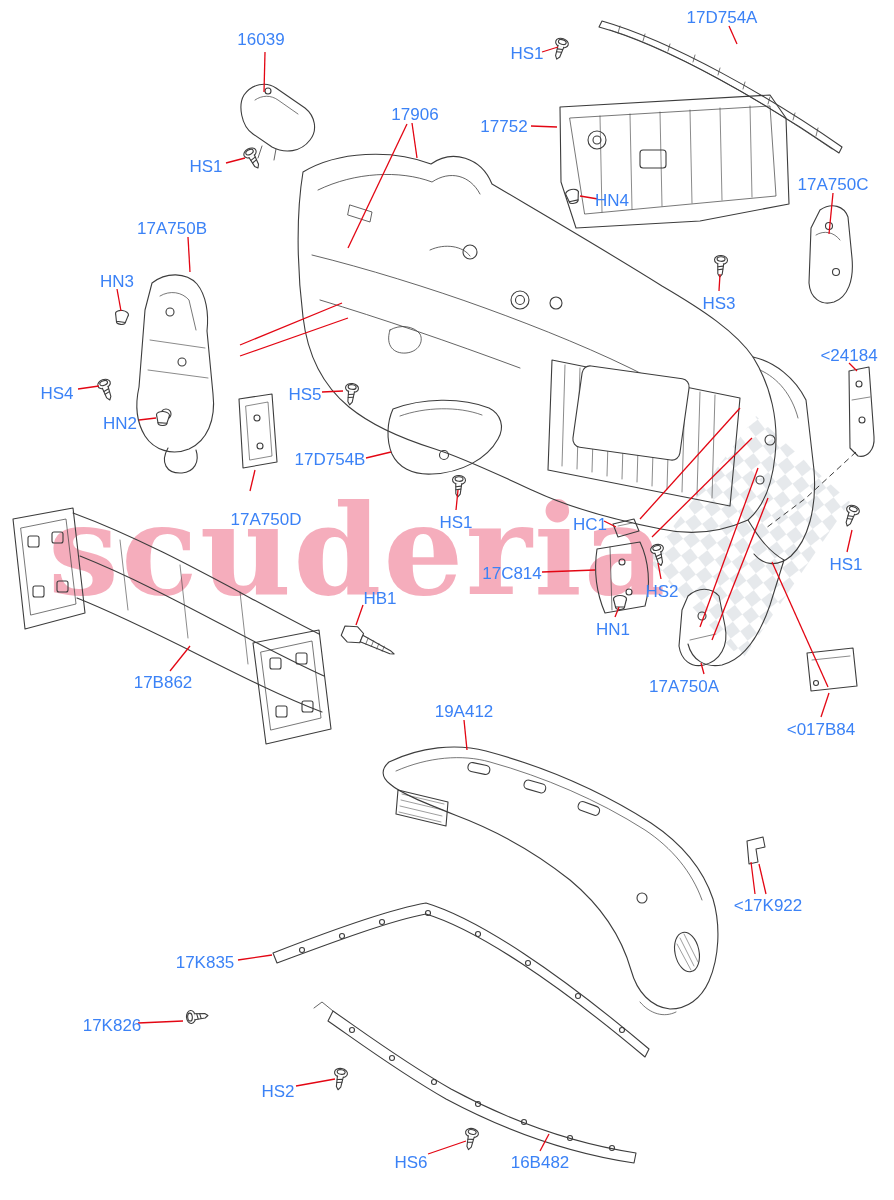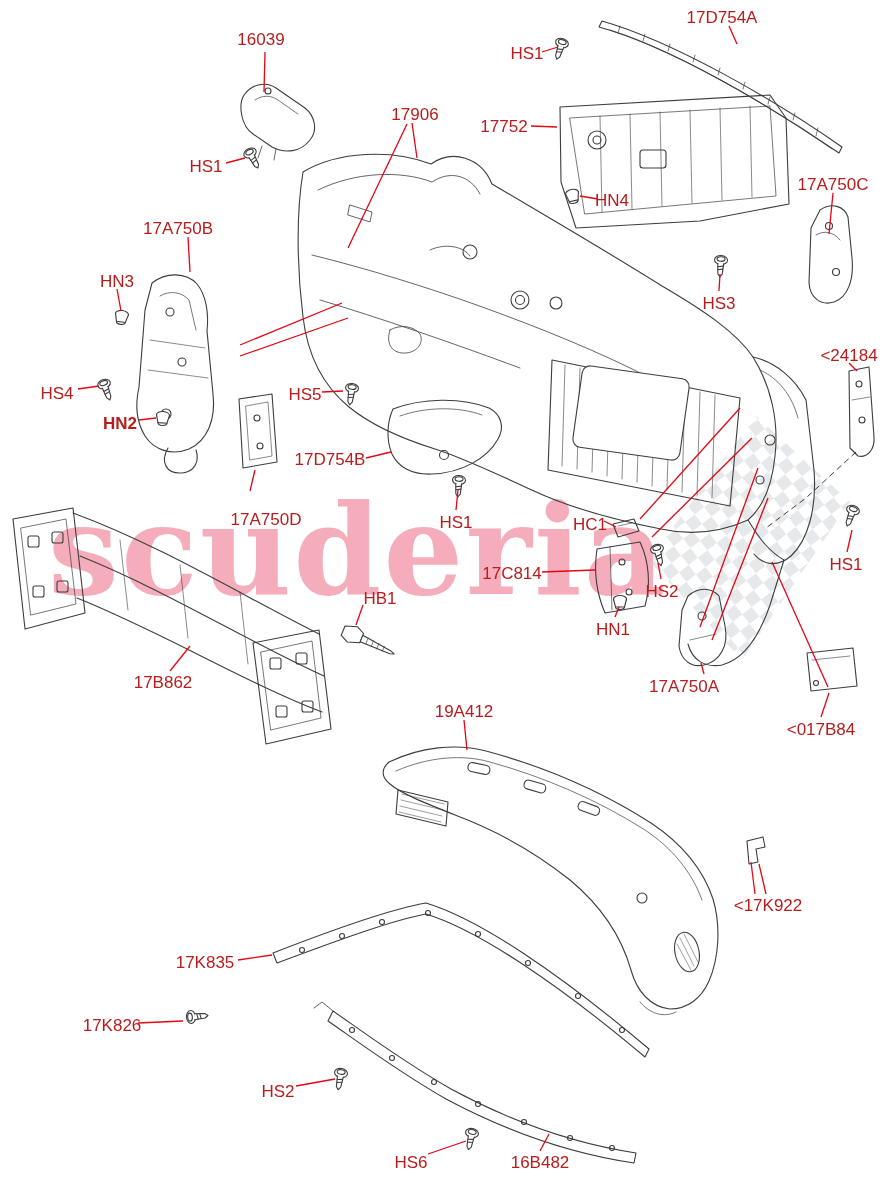--- a/index.html
+++ b/index.html
@@ -6,21 +6,21 @@
   .stage{position:relative;width:894px;height:1200px;background:#ffffff;overflow:hidden;
          font-family:"Liberation Sans",sans-serif;}
   .wm1{position:absolute;left:48px;top:476px;z-index:1;
        font-family:"DejaVu Serif",serif;font-weight:bold;font-size:126px;letter-spacing:2px;
        color:rgba(232,60,95,0.42);user-select:none;white-space:nowrap;text-align:center;}
   .wm2{position:absolute;left:60px;top:636px;z-index:1;
        font-family:"DejaVu Serif",serif;font-size:54px;letter-spacing:27px;
        color:rgba(224,148,164,0.48);user-select:none;white-space:nowrap;}
   svg.art{position:absolute;left:0;top:0;z-index:2;}
   #labels-layer{position:absolute;left:0;top:0;width:100%;height:100%;z-index:3;}
-  .part-label{position:absolute;transform:translateX(-50%);color:#b91c1c;font-size:17px;
+  .part-label{position:absolute;transform:translateX(-50%);color:#3b82f6;font-size:17px;
               line-height:20px;white-space:nowrap;cursor:pointer;}
 </style>
 </head>
 <body>
 
 <div class="stage">
 
   <div class="wm1">scuderia</div>
 
   <svg class="art" width="894" height="1200" viewBox="0 0 894 1200">
@@ -286,26 +286,26 @@
 
   <div id="labels-layer">
       <div class="part-label" style="left: 261px; top: 30px;">16039</div>
       <div class="part-label" style="left: 722px; top: 8px;">17D754A</div>
       <div class="part-label" style="left: 527px; top: 44px;">HS1</div>
       <div class="part-label" style="left: 415px; top: 105px;">17906</div>
       <div class="part-label" style="left: 504px; top: 117px; text-align: center;">17752</div>
       <div class="part-label" style="left: 612px; top: 191px;">HN4</div>
       <div class="part-label" style="left: 833px; top: 175px;">17A750C</div>
       <div class="part-label" style="left: 206px; top: 157px;">HS1</div>
-      <div class="part-label" style="left: 178px; top: 219px;">17A750B</div>
+      <div class="part-label" style="left: 172px; top: 219px;">17A750B</div>
       <div class="part-label" style="left: 117px; top: 272px;">HN3</div>
       <div class="part-label" style="left: 719px; top: 294px;">HS3</div>
       <div class="part-label" style="left: 57px; top: 384px;">HS4</div>
       <div class="part-label" style="left: 305px; top: 385px;">HS5</div>
-      <div class="part-label" style="left: 120px; top: 414px; font-weight: bold;">HN2</div>
+      <div class="part-label" style="left: 120px; top: 414px;">HN2</div>
       <div class="part-label" style="left: 330px; top: 450px;">17D754B</div>
       <div class="part-label" style="left: 250px; top: 510px; margin-left: 16px;">17A750D</div>
       <div class="part-label" style="left: 456px; top: 513px;">HS1</div>
       <div class="part-label" style="left: 849px; top: 346px;">&lt;24184</div>
       <div class="part-label" style="left: 590px; top: 515px;">HC1</div>
       <div class="part-label" style="left: 512px; top: 564px;">17C814</div>
       <div class="part-label" style="left: 662px; top: 582px;">HS2</div>
       <div class="part-label" style="left: 613px; top: 620px;">HN1</div>
       <div class="part-label" style="left: 363px; top: 589px; margin-left: 17px;">HB1</div>
       <div class="part-label" style="left: 846px; top: 555px;">HS1</div>

